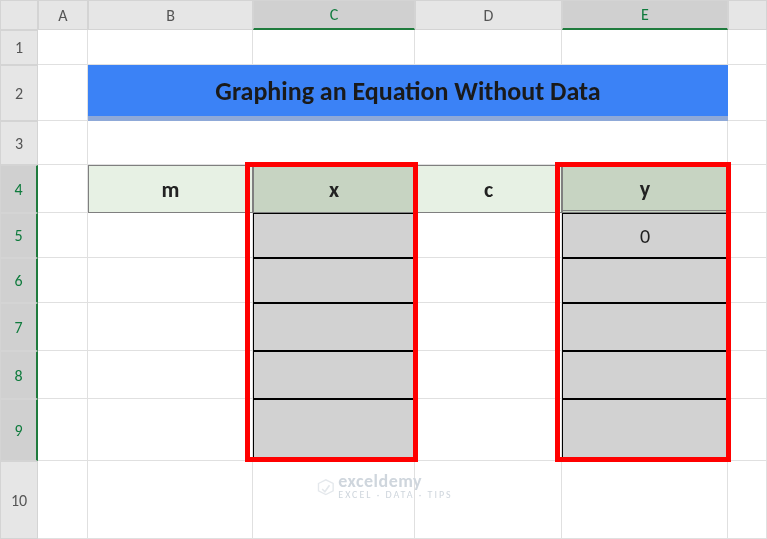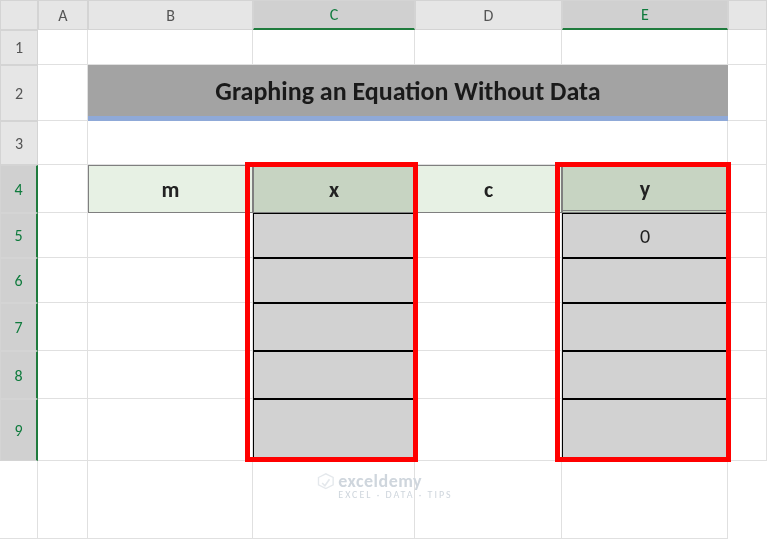--- a/index.html
+++ b/index.html
@@ -40,21 +40,21 @@
   .title-cell {
     grid-column: 3 / 7;
     grid-row: 3;
     display: flex;
     align-items: center;
     justify-content: center;
     font-weight: 700;
     font-size: 26px;
     color: #1a1a1a;
     border-bottom: 5px solid #8fa9d8;
-    background: #a3a3a3;
+    background: #3b82f6;
   }
   .tbl-hdr {
     display: flex;
     align-items: center;
     justify-content: center;
     font-weight: 700;
     font-size: 22px;
     color: #222;
     background: #e7f1e4;
     border: 1px solid #7f7f7f;
@@ -73,21 +73,21 @@
   .red-box {
     position: absolute;
     border: 5px solid #ff0000;
     pointer-events: none;
   }
   .wm {
     position: absolute;
     left: 50%;
     transform: translateX(-50%);
     display: flex;
-    align-items: flex-start;
+    align-items: flex-end;
     gap: 2px;
     color: #cfd6dd;
     font-size: 14px;
     letter-spacing: 0.5px;
   }
   .wm svg { opacity: 0.55; }
   .wm .txt { display: flex; flex-direction: column; line-height: 1; }
   .wm .txt .big { font-size: 18px; font-weight: 600; }
   .wm .txt .small { font-size: 10px; letter-spacing: 2px; }
 </style>
@@ -163,20 +163,21 @@
   <div class="cell"></div>
 
   <div class="row-hdr sel">9</div>
   <div class="cell"></div>
   <div class="cell"></div>
   <div class="selcell"></div>
   <div class="cell"></div>
   <div class="selcell"></div>
   <div class="cell"></div>
 
+  <div class="row-hdr">10</div>
   <div class="cell"></div>
   <div class="cell"></div>
   <div class="cell"></div>
   <div class="cell"></div>
   <div class="cell"></div>
   <div class="cell"></div>
 </div>
 
 <div class="red-box" style="left:245px;top:162px;width:173px;height:300px"></div>
 <div class="red-box" style="left:555px;top:162px;width:176px;height:300px"></div>

